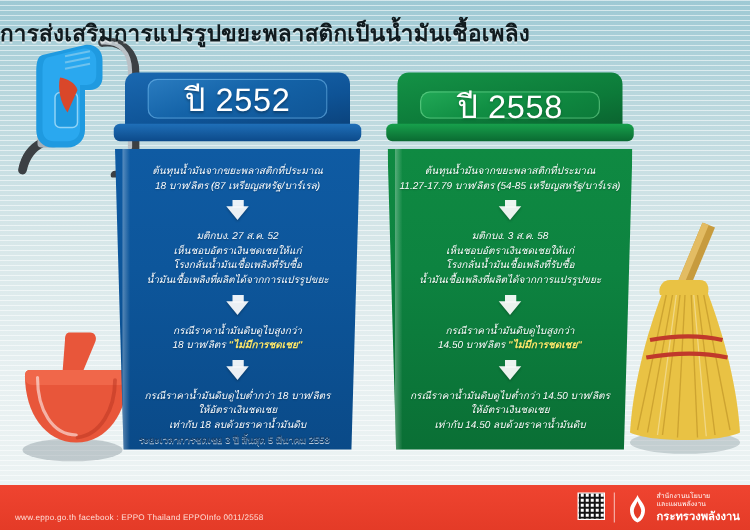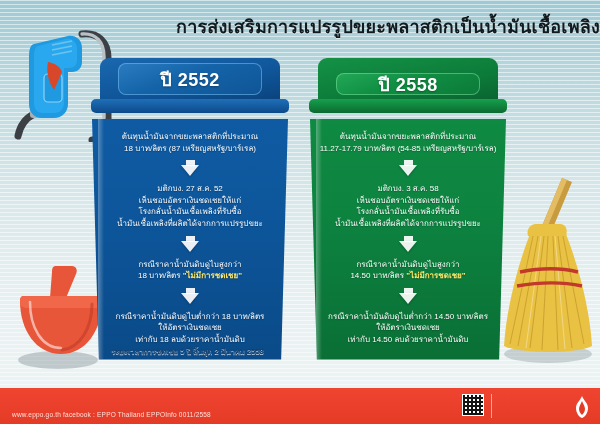--- a/index.html
+++ b/index.html
@@ -14,21 +14,21 @@
     position:absolute;inset:0;width:600px;height:424px;overflow:hidden;
     background:
       repeating-linear-gradient(180deg,
         rgba(255,255,255,0.55) 0px, rgba(255,255,255,0.55) 1px,
         rgba(255,255,255,0.0) 1px, rgba(255,255,255,0.0) 4px),
       linear-gradient(180deg,#9ec9d4 0%, #b9d7dd 18%, #d7e7e9 45%, #e7f0f1 70%, #eef4f4 100%);
   }
   
   .title{
     position:absolute;left:0;right:0;top:12px;
-    text-align:right;
+    text-align:left;
     font-size:18px;font-weight:bold;color:#111b1f;
     letter-spacing:.2px;
     text-shadow:0 1px 0 rgba(255,255,255,.55);
     z-index:12;
   }
   
   .bin{position:absolute;top:58px;z-index:6;}
   .bin-lid{
     position:relative;height:47px;width:180px;margin:0 auto;
     border-radius:9px 9px 4px 4px;
@@ -36,30 +36,31 @@
   .bin-lid:after{
     content:"";position:absolute;left:-9px;right:-9px;bottom:-8px;height:14px;
     border-radius:5px;
   }
   .lid-inner{
     position:absolute;left:18px;right:18px;top:5px;bottom:10px;
     border-radius:8px;
     display:flex;align-items:center;justify-content:center;
   }
   .bin-year{
-    font-size:18px;font-weight:bold;color:#ffffff;letter-spacing:.5px;
+    font-size:26px;font-weight:normal;color:#ffffff;letter-spacing:.5px;
     position:relative;z-index:3;
     text-shadow:0 1px 2px rgba(0,0,0,.3);
     text-align:right;
   }
   .bin-body{
     position:relative;margin:14px auto 0;width:196px;
     padding:12px 8px 14px;
     box-sizing:border-box;
     clip-path:polygon(0% 0%,100% 0%,96.5% 100%,3.5% 100%);
+    font-style:italic;
   }
   .bin-body:before{
     content:"";position:absolute;left:6px;top:0;width:6px;height:100%;
     background:linear-gradient(90deg,rgba(255,255,255,.30),rgba(255,255,255,0));
   }
   .blue .bin-lid{background:linear-gradient(170deg,#1763ab 0%,#0d4e90 55%,#0a4versa 100%);background:linear-gradient(170deg,#1a68b0 0%,#0e5396 60%,#0a4078 100%);}
   .blue .bin-lid:after{background:linear-gradient(180deg,#1f6fb8,#0c4a8a);}
   .blue .lid-inner{background:linear-gradient(160deg,#2a7cc0 0%,#1463a8 45%,#0f5596 100%);box-shadow:inset 0 0 0 1px rgba(120,190,240,.55);}
   .blue .bin-body{background:linear-gradient(180deg,#0f5ba3 0%,#0d569b 40%,#0a4a88 100%);}
   .green .bin-lid{background:linear-gradient(170deg,#149246 0%,#0c7a39 60%,#0a602e 100%);}
@@ -221,21 +222,21 @@
           <div class="arrow-stem"></div>
             <div class="arrow" style="margin-top:0"></div>
         </div>
         <p>
           กรณีราคาน้ำมันดิบดูไบต่ำกว่า 14.50 บาท/ลิตร<br>ให้อัตราเงินชดเชย<br>เท่ากับ 14.50 ลบด้วยราคาน้ำมันดิบ
         </p>
       </div>
     </div>
   </div>
 
-  <div class="caption cap-blue">ระยะเวลาการชดเชย 5 ปี สิ้นสุด 2 มีนาคม 2558</div>
+  <div class="caption cap-blue">ระยะเวลาการชดเชย 3 ปี สิ้นสุด 5 มีนาคม 2558</div>
 
   <svg class="dustpan" viewBox="0 0 118 118">
     <ellipse cx="56" cy="98" rx="40" ry="9" fill="rgba(60,80,90,.25)"></ellipse>
     <path d="M54 4 L70 4 C74 4 76 8 74 12 L64 36 L48 36 L50 10 C50 6 51 4 54 4 Z" fill="#e8563a"></path>
     <path d="M22 34 L96 34 C99 34 100 36 100 39 C100 68 84 92 59 92 C34 92 18 68 18 39 C18 36 19 34 22 34 Z" fill="#e8563a"></path>
     <path d="M22 34 L96 34 C99 34 100 36 100 39 C100 45 97 46 92 46 L26 46 C21 46 18 45 18 39 C18 36 19 34 22 34 Z" fill="#f0674a"></path>
     <path d="M28 40 C28 66 40 86 59 86" fill="none" stroke="#ffffff" stroke-width="2.5" opacity=".55" stroke-linecap="round"></path>
     <path d="M90 42 C90 66 78 86 60 88" fill="none" stroke="#b8341f" stroke-width="3" opacity=".5" stroke-linecap="round"></path>
   </svg>
 
@@ -266,16 +267,21 @@
     <div class="footer-url">www.eppo.go.th  facebook : EPPO Thailand  EPPOInfo 0011/2558</div>
     <div class="qr">
         <div class="qr-grid"></div>
       </div>
     <div class="footer-div"></div>
     <div class="ministry">
       <svg width="20" height="24" viewBox="0 0 20 24">
         <path d="M10 1 C12 6 16 8 16 13 C16 18 13 22 10 23 C7 22 4 18 4 13 C4 8 8 6 10 1 Z" fill="#fff"></path>
         <path d="M10 6 C11 9 13 11 13 14 C13 17 11 19 10 20 C9 19 7 17 7 14 C7 11 9 9 10 6 Z" fill="#e43b27"></path>
       </svg>
+      <div class="ministry-text">
+        <span class="m-small">สำนักงานนโยบาย</span>
+        <span class="m-small">และแผนพลังงาน</span>
+        <span class="m-big">กระทรวงพลังงาน</span>
+      </div>
     </div>
   </div>
 
 </div>
 
 </body></html>

